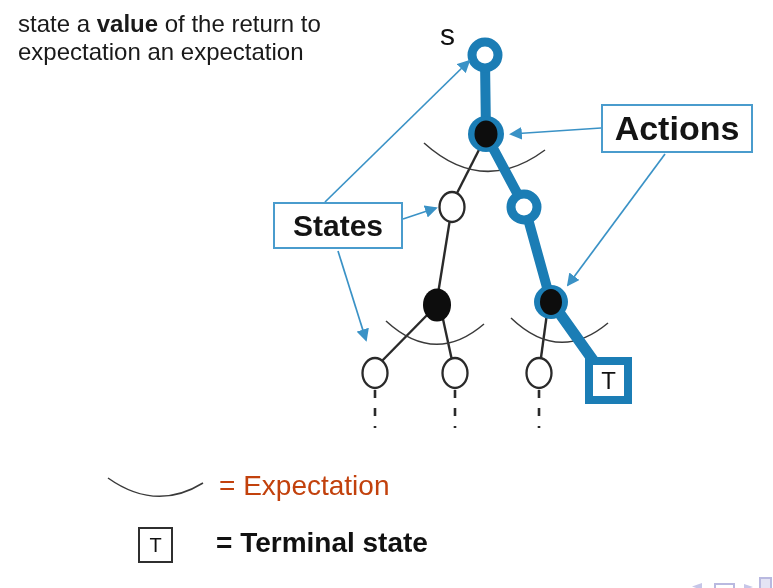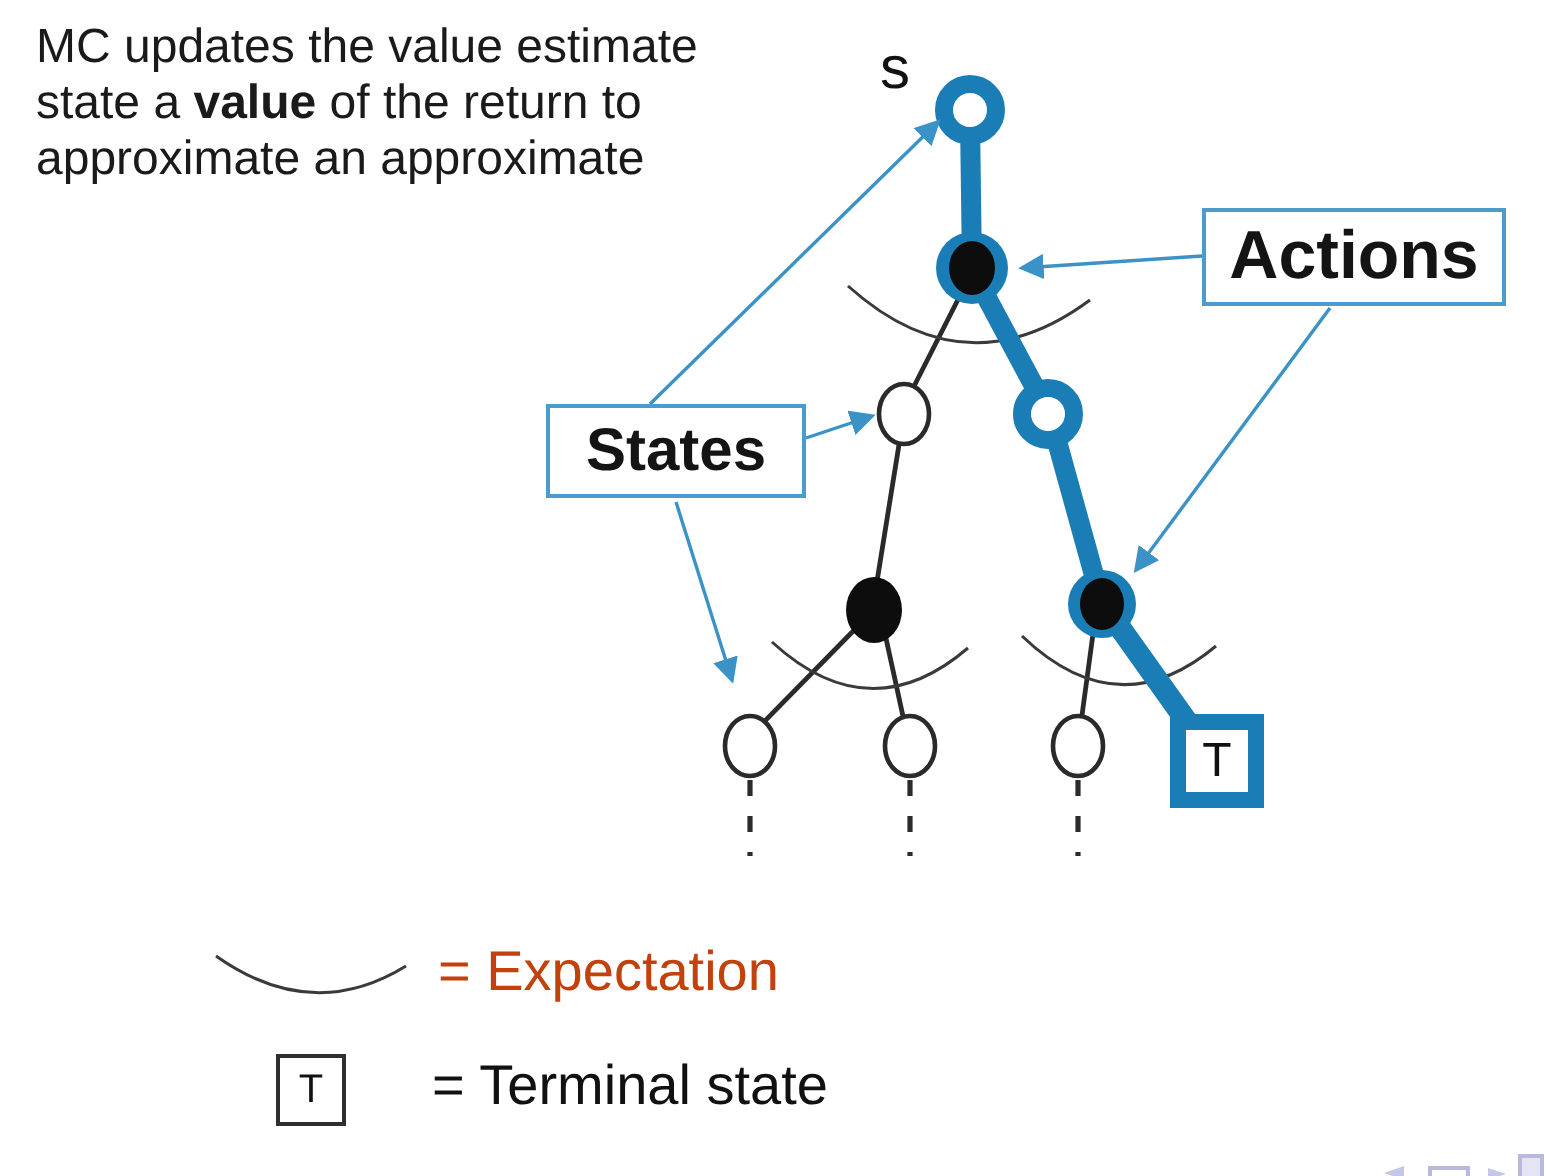--- a/index.html
+++ b/index.html
@@ -26,44 +26,43 @@
   .callout.states{left:273px;top:202px;width:130px;height:47px;font-size:30px;}
   .callout.actions{left:601px;top:104px;width:152px;height:49px;font-size:34px;}
   .t-node-label{
     left:589px;top:364px;width:39px;height:34px;text-align:center;
     font-size:24px;line-height:34px;color:#111;
   }
   .legend-expectation-text{
     left:219px;top:470px;font-size:28px;color:#c2410c;
   }
   .legend-terminal-text{
-    left:216px;top:527px;font-size:28px;font-weight:normal;color:#111;
+    left:216px;top:527px;font-size:28px;font-weight:bold;color:#111;
   }
   .legend-t-box{
     left:138px;top:527px;width:31px;height:32px;border:2.5px solid #2f2f2f;
     background:#fff;display:flex;align-items:center;justify-content:center;
     font-size:20px;color:#111;
   }
   
   .nav-prev{left:692px;top:583px;width:10px;height:7px;background:#c6c6e8;
     clip-path:polygon(0 50%,100% 0,100% 100%);}
   .nav-frame{left:714px;top:583px;width:21px;height:8px;border:2px solid #b9b9e0;background:#fff;box-sizing:border-box;}
   .nav-next{left:744px;top:584px;width:9px;height:6px;background:#c6c6e8;
     clip-path:polygon(0 0,100% 50%,0 100%);}
   .nav-pages{left:759px;top:577px;width:13px;height:13px;border:2px solid #b9b9e0;background:#e4e4f4;box-sizing:border-box;}
 </style>
 </head>
 <body>
 
 <div class="slide">
 
   <div class="abs intro">
-    <div><span>MC updates the value estimate</span></div>
     <div><span>state a </span><b>value</b><span> of the return to</span></div>
-    <div><span>approximate an approximate</span></div>
+    <div><span>expectation an expectation</span></div>
   </div>
 
   <svg class="abs diagram" viewBox="0 0 773 588" xmlns="http://www.w3.org/2000/svg">
     <defs>
       <marker id="arrowhead" viewBox="0 0 10 10" refX="8.5" refY="5" markerWidth="7.5" markerHeight="7.5" orient="auto-start-reverse">
         <path d="M0,0 L10,5 L0,10 z" fill="#3a92c6"></path>
       </marker>
     </defs>
 
     <g stroke="#2a2a2a" stroke-width="2.4">

